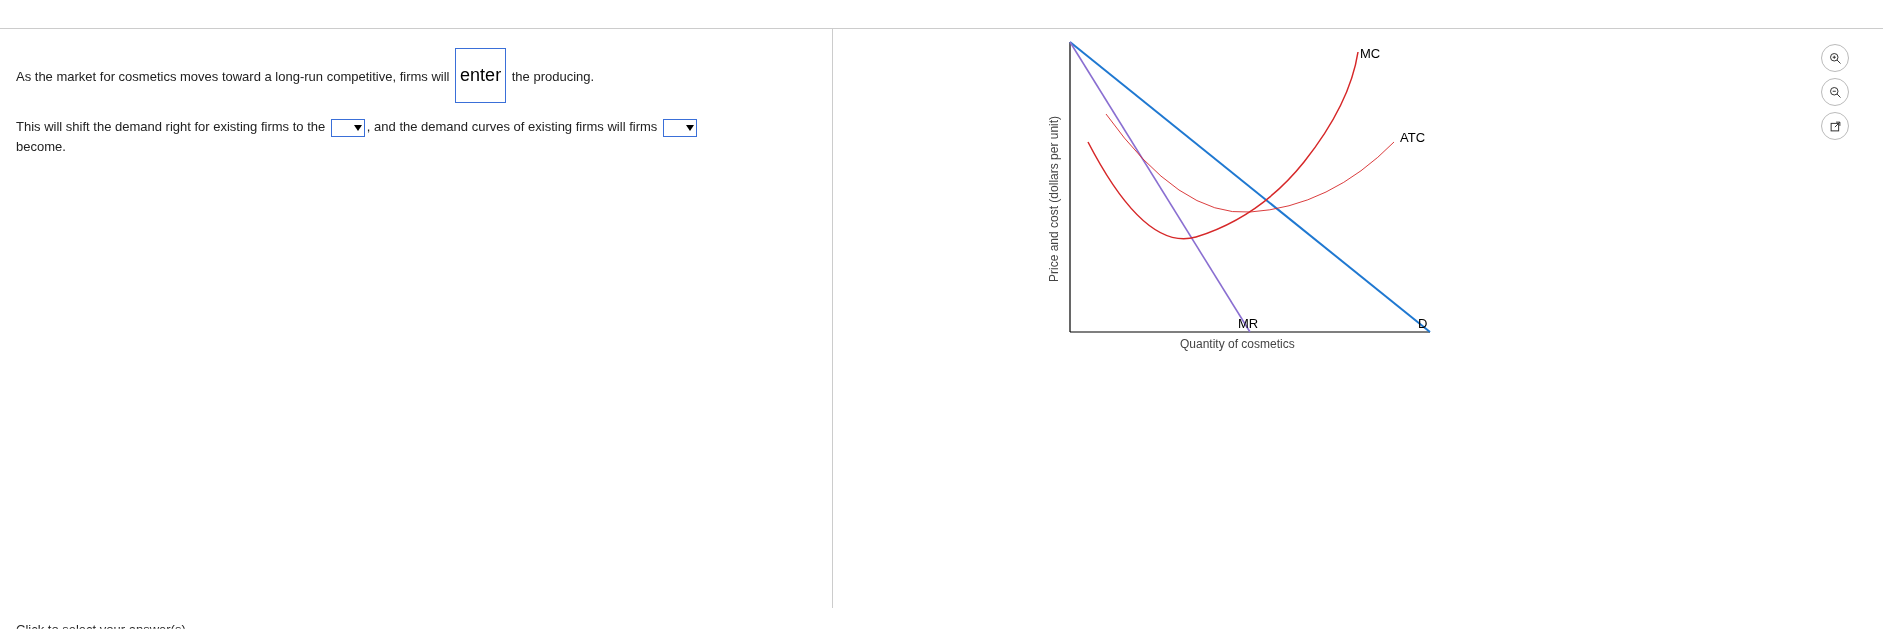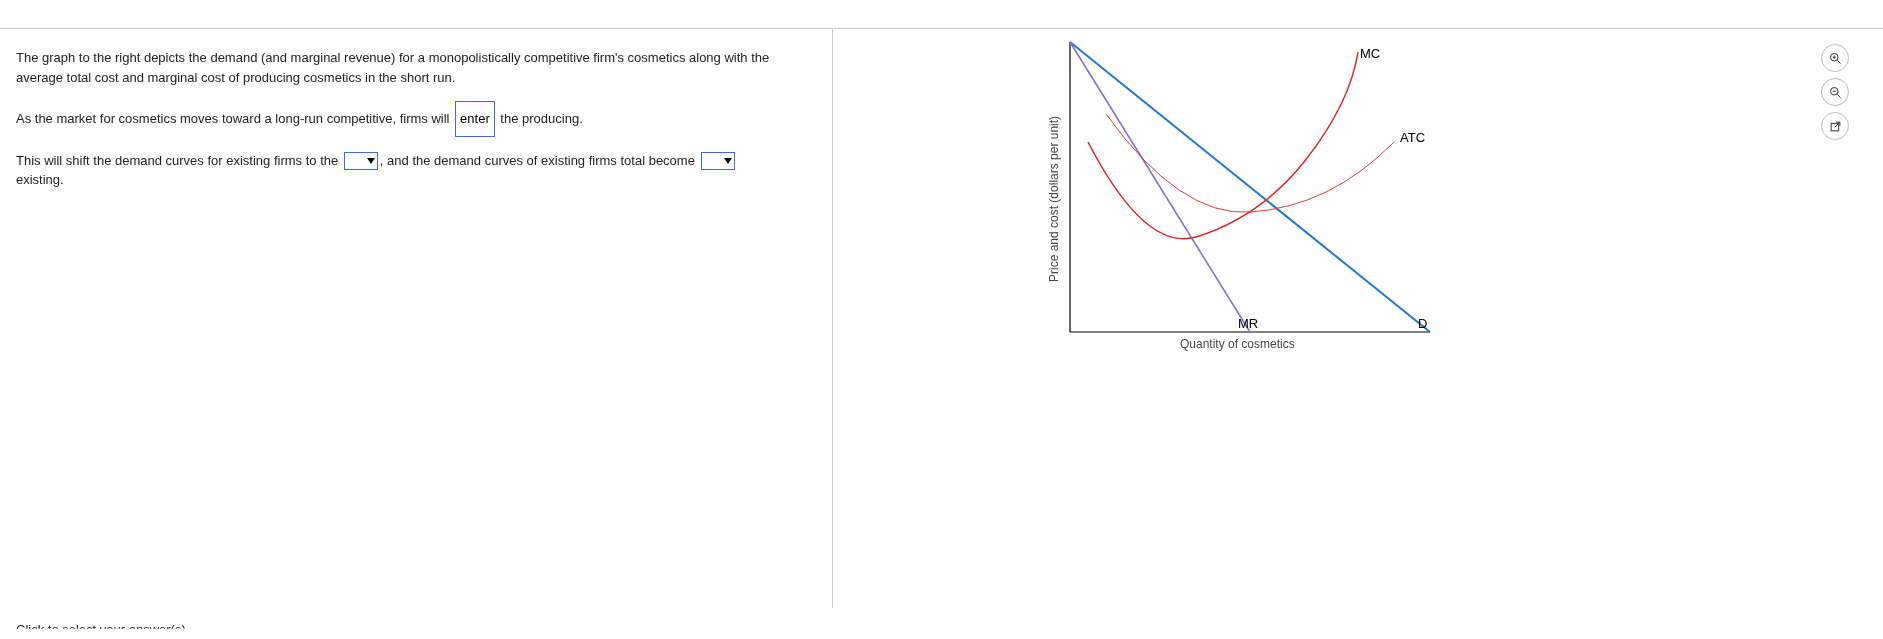--- a/index.html
+++ b/index.html
@@ -32,23 +32,23 @@
     position: absolute;
     left: 832px;
     top: 28px;
     width: 1px;
     height: 580px;
     background: #ccc;
   }
   .answer-box {
     display: inline-block;
     border: 1px solid #3a6fd8;
-    padding: 7px 4px;
+    padding: 13px 4px;
     margin: 0 2px;
-    font-size: 13px;
+    font-size: 18px;
     color: #000;
     background: #fff;
     vertical-align: baseline;
     min-height: 18px;
   }
   .dropdown-blank {
     display: inline-flex;
     align-items: center;
     justify-content: flex-end;
     border: 1px solid #3a6fd8;
@@ -113,36 +113,35 @@
     font-size: 12px;
     fill: #444;
   }
 </style>
 </head>
 <body>
 
 <div class="top-divider"></div>
 
 <div class="left-pane">
-  <p>The graph to the right depicts the demand (and marginal revenue) for a monopolistically competitive firm's cosmetics along with the average total cost and marginal cost of producing cosmetics in the short run.</p>
   <p>
     <span>As the market for cosmetics moves toward a long-run competitive, firms will</span>
     <span class="answer-box">enter</span>
     <span>the producing.</span>
   </p>
   <p>
-    <span>This will shift the demand curves for existing firms to the</span>
+    <span>This will shift the demand right for existing firms to the</span>
     <span class="dropdown-blank" title="">
       <span class="tri"></span>
-    </span><span>, and the demand curves of existing firms total become</span>
+    </span><span>, and the demand curves of existing firms will firms</span>
     <span class="dropdown-blank" title="">
       <span class="tri"></span>
     </span>
     <br>
-    <span>existing.</span>
+    <span>become.</span>
   </p>
 </div>
 
 <div class="vert-divider"></div>
 
 <div class="graph-area">
   <svg width="420" height="340" viewBox="0 0 420 340">
 
     <line x1="40" y1="10" x2="40" y2="300" stroke="#000" stroke-width="1.2"></line>
     <line x1="40" y1="300" x2="400" y2="300" stroke="#000" stroke-width="1.2"></line>

